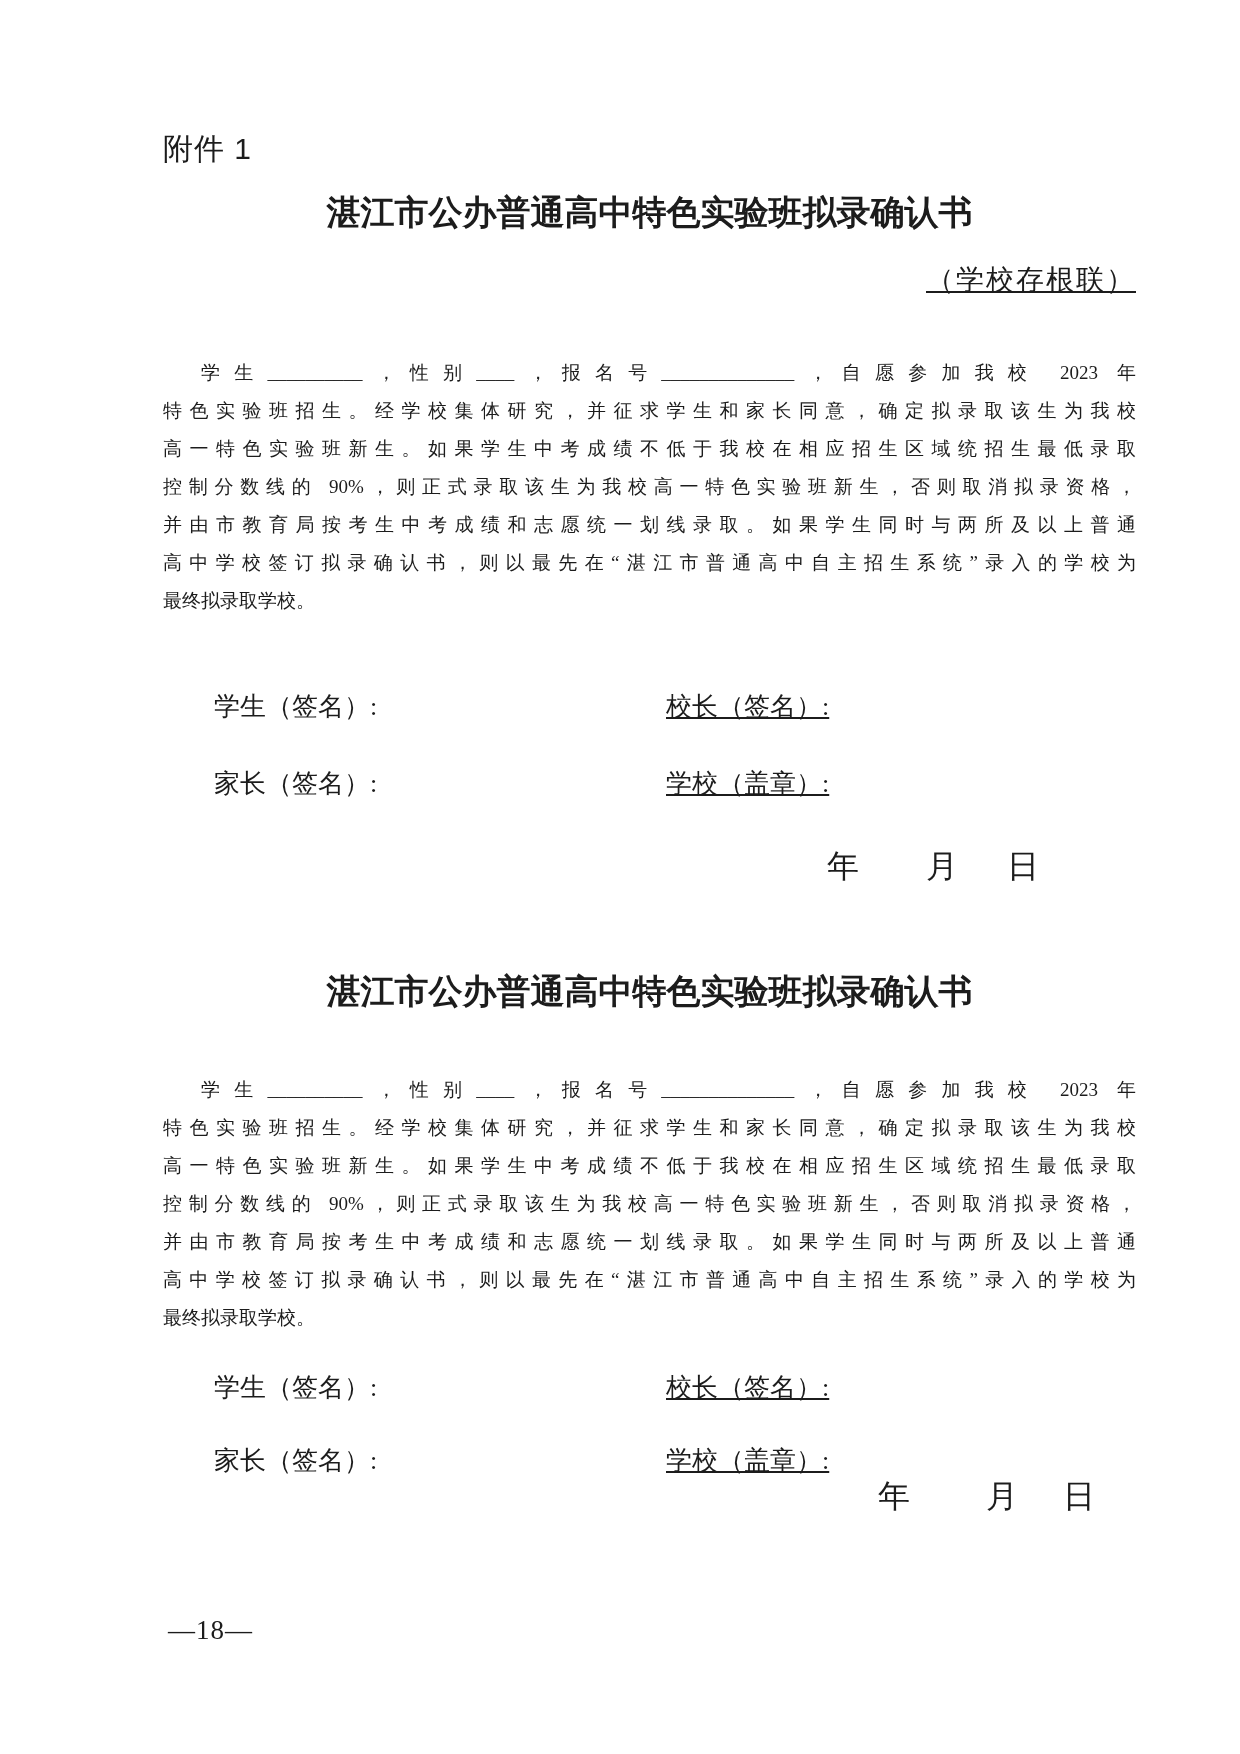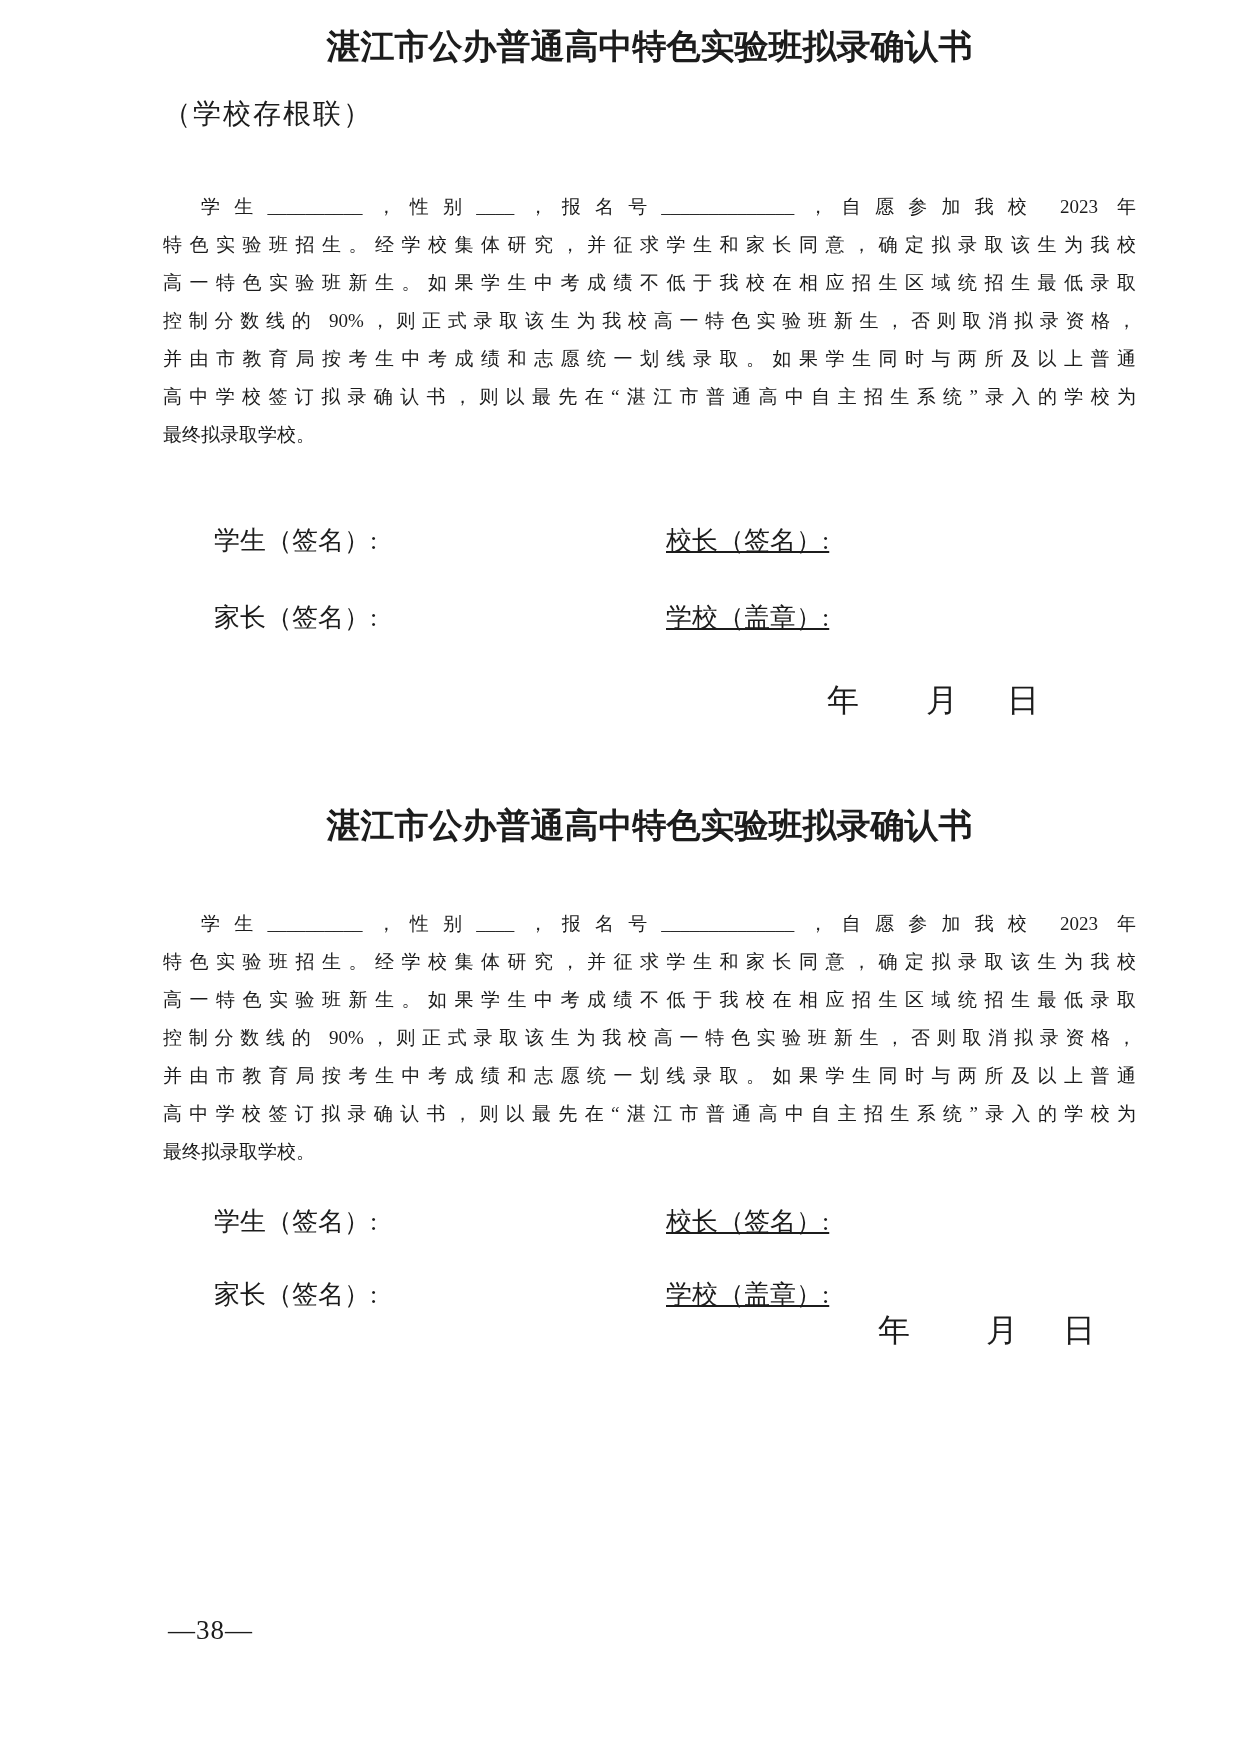--- a/index.html
+++ b/index.html
@@ -32,22 +32,23 @@
     font-weight: bold;
     font-size: 34px;
     line-height: 40px;
     text-align: center;
     letter-spacing: 0;
   }
   .copy-label {
     margin-top: 30px;
     font-size: 28px;
     line-height: 36px;
-    text-align: left;
+    text-align: right;
     letter-spacing: 2px;
+    text-decoration: underline;
   }
   .body-block {
     margin-top: 56px;
   }
   .bline {
     margin: 0;
     font-size: 19px;
     line-height: 38px;
     text-align: justify;
     text-align-last: justify;
@@ -94,20 +95,21 @@
     font-size: 27px;
     line-height: 32px;
     letter-spacing: 1px;
   }
 </style>
 </head>
 <body>
 
 <div class="page">
 
+  <div class="attachment">附件 1</div>
 
   <section class="form-copy section1">
     <h1 class="form-title">湛江市公办普通高中特色实验班拟录确认书</h1>
     <div class="copy-label">（学校存根联）</div>
 
     <div class="body-block">
       <p class="bline first">学生__________，性别____，报名号______________，自愿参加我校 2023 年</p>
       <p class="bline">特色实验班招生。经学校集体研究，并征求学生和家长同意，确定拟录取该生为我校</p>
       <p class="bline">高一特色实验班新生。如果学生中考成绩不低于我校在相应招生区域统招生最低录取</p>
       <p class="bline">控制分数线的 90%，则正式录取该生为我校高一特色实验班新生，否则取消拟录资格，</p>
@@ -150,14 +152,14 @@
     <div class="sig-row row2">
       <div class="sig-left">家长（签名）:</div>
       <div class="sig-right">学校（盖章）:</div>
     </div>
 
     <div class="date-line d2">
       <span class="y">年</span><span class="m">月</span><span class="d">日</span>
     </div>
   </section>
 
-  <div class="page-number">—38—</div>
+  <div class="page-number">—18—</div>
 </div>
 
 </body></html>

